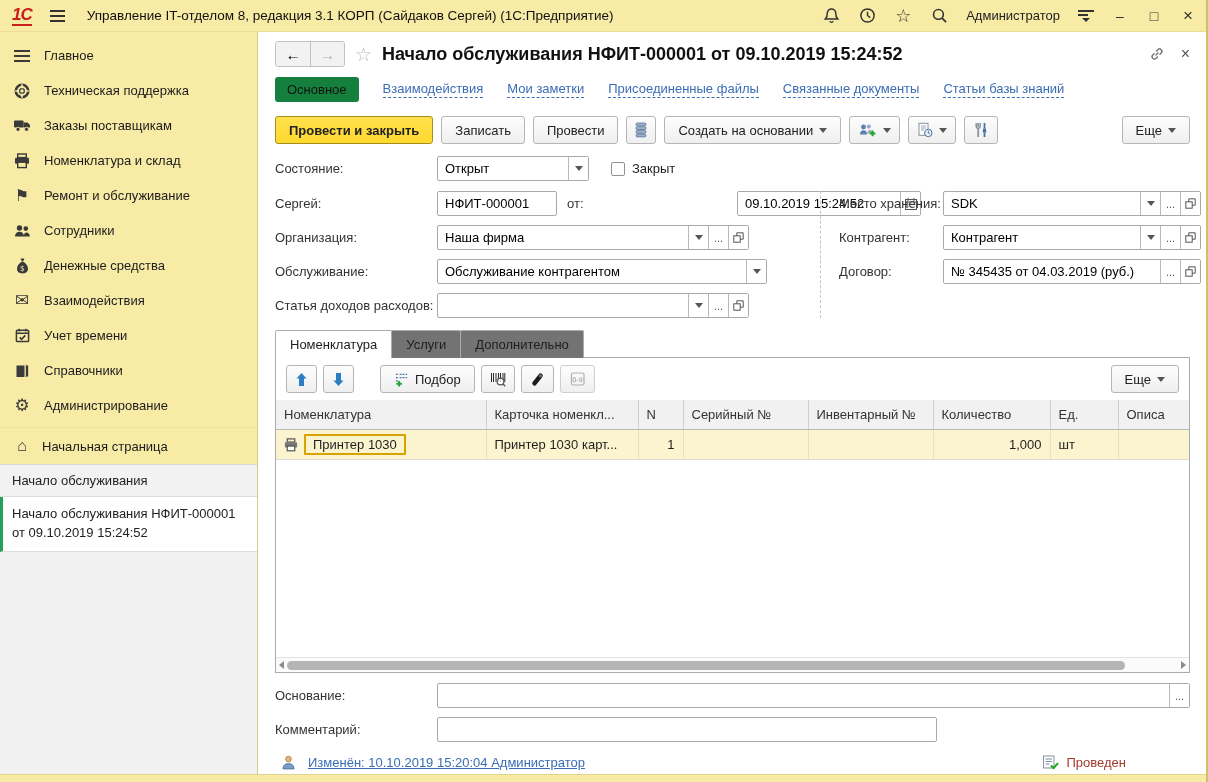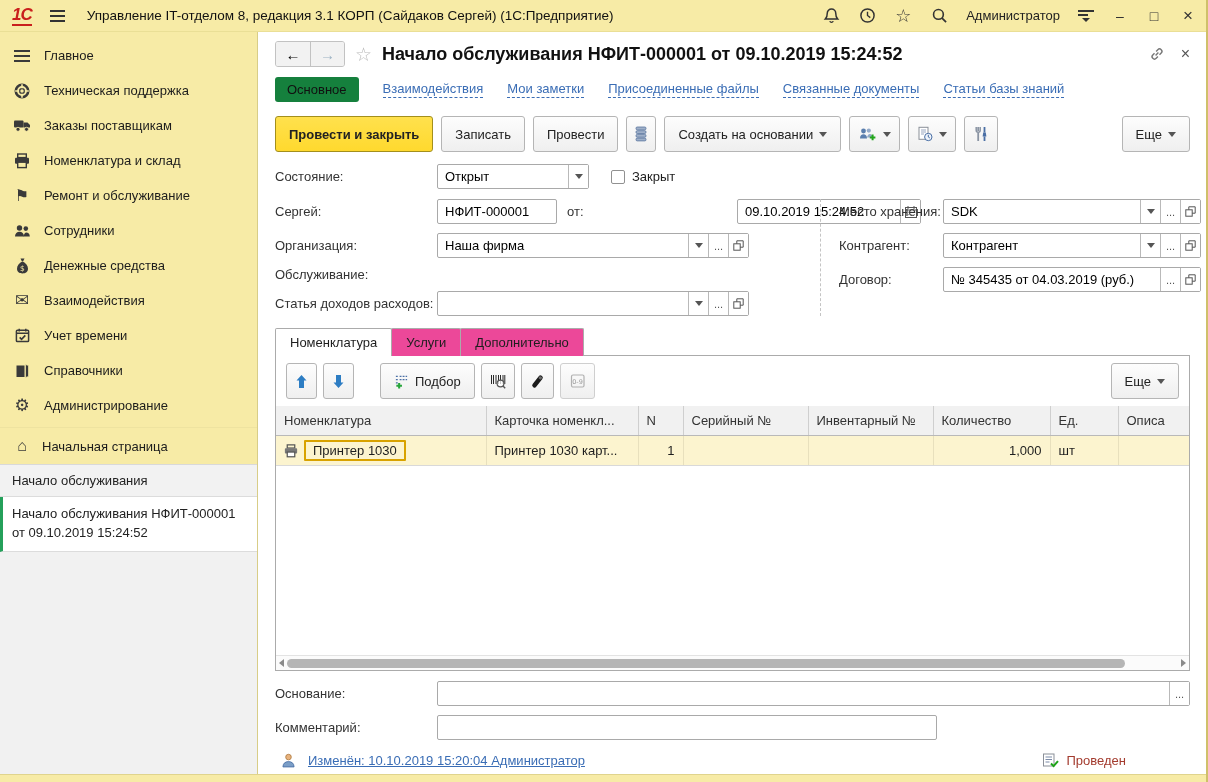--- a/index.html
+++ b/index.html
@@ -46,21 +46,21 @@
   .star-btn { font-size:19px; color:#b9b9b9; background:none; border:none; cursor:pointer; margin:0 2px; }
   .page-title { font-size:18px; color:#111; white-space:nowrap; }
   .hdr-right { margin-left:auto; display:flex; align-items:center; gap:16px; }
   .hdr-ico { background:none; border:none; cursor:pointer; color:#777; font-size:15px; display:inline-flex; }
 
   .nav-tabs { display:flex; align-items:center; gap:24px; padding:6px 0 10px; }
   .nav-tab-active { background:#15803d; border-radius:3px; padding:5px 12px; color:#111; cursor:default; }
   .nav-link { color:#3a6db5; text-decoration:none; border-bottom:1px dashed #3a6db5; padding-bottom:1px; cursor:pointer; font-size:13px; }
 
   .cmd-bar { display:flex; align-items:center; gap:8px; padding:4px 0 8px; }
-  .btn { border:1px solid #b5b5b5; border-radius:3px; background:linear-gradient(#fdfdfd,#efefef); padding:5px 13px; font-size:13px; color:#222; cursor:pointer; font-family:inherit; display:inline-flex; align-items:center; gap:6px; height:36px; }
+  .btn { border:1px solid #b5b5b5; border-radius:3px; background:linear-gradient(#fdfdfd,#efefef); padding:5px 13px; font-size:13px; color:#222; cursor:pointer; font-family:inherit; display:inline-flex; align-items:center; gap:6px; height:28px; }
   .btn-primary { background:linear-gradient(#ffe14d,#ffd92e); border:1px solid #a38f1c; font-weight:bold; }
   .btn-ico { padding:4px 8px; }
   .arr { width:0; height:0; border-left:4px solid transparent; border-right:4px solid transparent; border-top:5px solid #555; display:inline-block; }
   .spacer { flex:1 1 auto; }
 
   .state-row { display:flex; align-items:center; padding:4px 0 10px; }
   .lbl { color:#333; }
   .state-row .lbl { width:162px; flex:0 0 162px; }
   .fgroup { display:flex; border:1px solid #a9a9a9; border-radius:2px; height:25px; background:#fff; align-items:stretch; }
   .fgroup input { border:none; outline:none; padding:0 7px; font:inherit; flex:1 1 auto; min-width:0; background:transparent; }
@@ -77,21 +77,21 @@
   .fcol-right .frow .lbl { width:104px; flex:0 0 104px; }
   .w-num { width:120px; }
   .ot-lbl { margin:0 8px 0 10px; }
   .w-date { width:184px; }
   .w-org { width:312px; }
   .w-serv { width:330px; }
   .w-right { width:258px; }
 
   
   .tbl-tabs { display:flex; margin-top:4px; position:relative; z-index:2; }
-  .tbl-tab { border:1px solid #ababab; border-bottom:none; padding:6px 14px; background:#ec4899; cursor:pointer; margin-right:-1px; border-radius:2px 2px 0 0; }
+  .tbl-tab { border:1px solid #ababab; border-bottom:none; padding:6px 14px; background:#737373; cursor:pointer; margin-right:-1px; border-radius:2px 2px 0 0; }
   .tbl-tab.active { background:#fff; position:relative; }
   .tbl-tab.active::after { content:""; position:absolute; left:0; right:0; bottom:-1px; height:1px; background:#fff; }
   .groupbox { border:1px solid #ababab; margin-top:-1px; height:316px; display:flex; flex-direction:column; background:#fff; }
   .tbl-toolbar { display:flex; align-items:center; gap:6px; padding:7px 10px; }
   .btn-updown { padding:4px 9px; }
   .tbl-wrap { flex:1 1 auto; overflow:hidden; position:relative; }
   table.grid { border-collapse:collapse; width:100%; table-layout:fixed; font-size:13px; }
   .grid th { background:#f1f1f1; border-right:1px solid #cfcfcf; border-bottom:1px solid #b9b9b9; padding:7px 8px; font-weight:normal; text-align:left; color:#333; white-space:nowrap; overflow:hidden; }
   .grid td { padding:4px 8px; border-right:1px solid #e8e0bd; border-bottom:1px solid #d9d9d9; height:29px; white-space:nowrap; overflow:hidden; }
   .grid tr.sel td { background:#fcf4cf; }
@@ -399,20 +399,26 @@
               <span class="seg">
                 <svg width="11" height="11" viewBox="0 0 11 11">
                     <rect x=".8" y="3.8" width="6.4" height="6.4" fill="#fff" stroke="#555"></rect>
                     <path d="M3.8 3.8V.8h6.4v6.4H7.2" fill="none" stroke="#555"></path>
                   </svg>
               </span>
             </span>
           </div>
           <div class="frow">
             <span class="lbl">Обслуживание:</span>
+            <span class="fgroup w-serv">
+              <input value="Обслуживание контрагентом" style="">
+              <span class="seg">
+                  <span class="arr"></span>
+                </span>
+            </span>
           </div>
           <div class="frow">
             <span class="lbl">Статья доходов расходов:</span>
             <span class="fgroup w-org">
               <input value="" style="">
               <span class="seg">
                   <span class="arr"></span>
                 </span>
               <span class="seg">...</span>
               <span class="seg">

